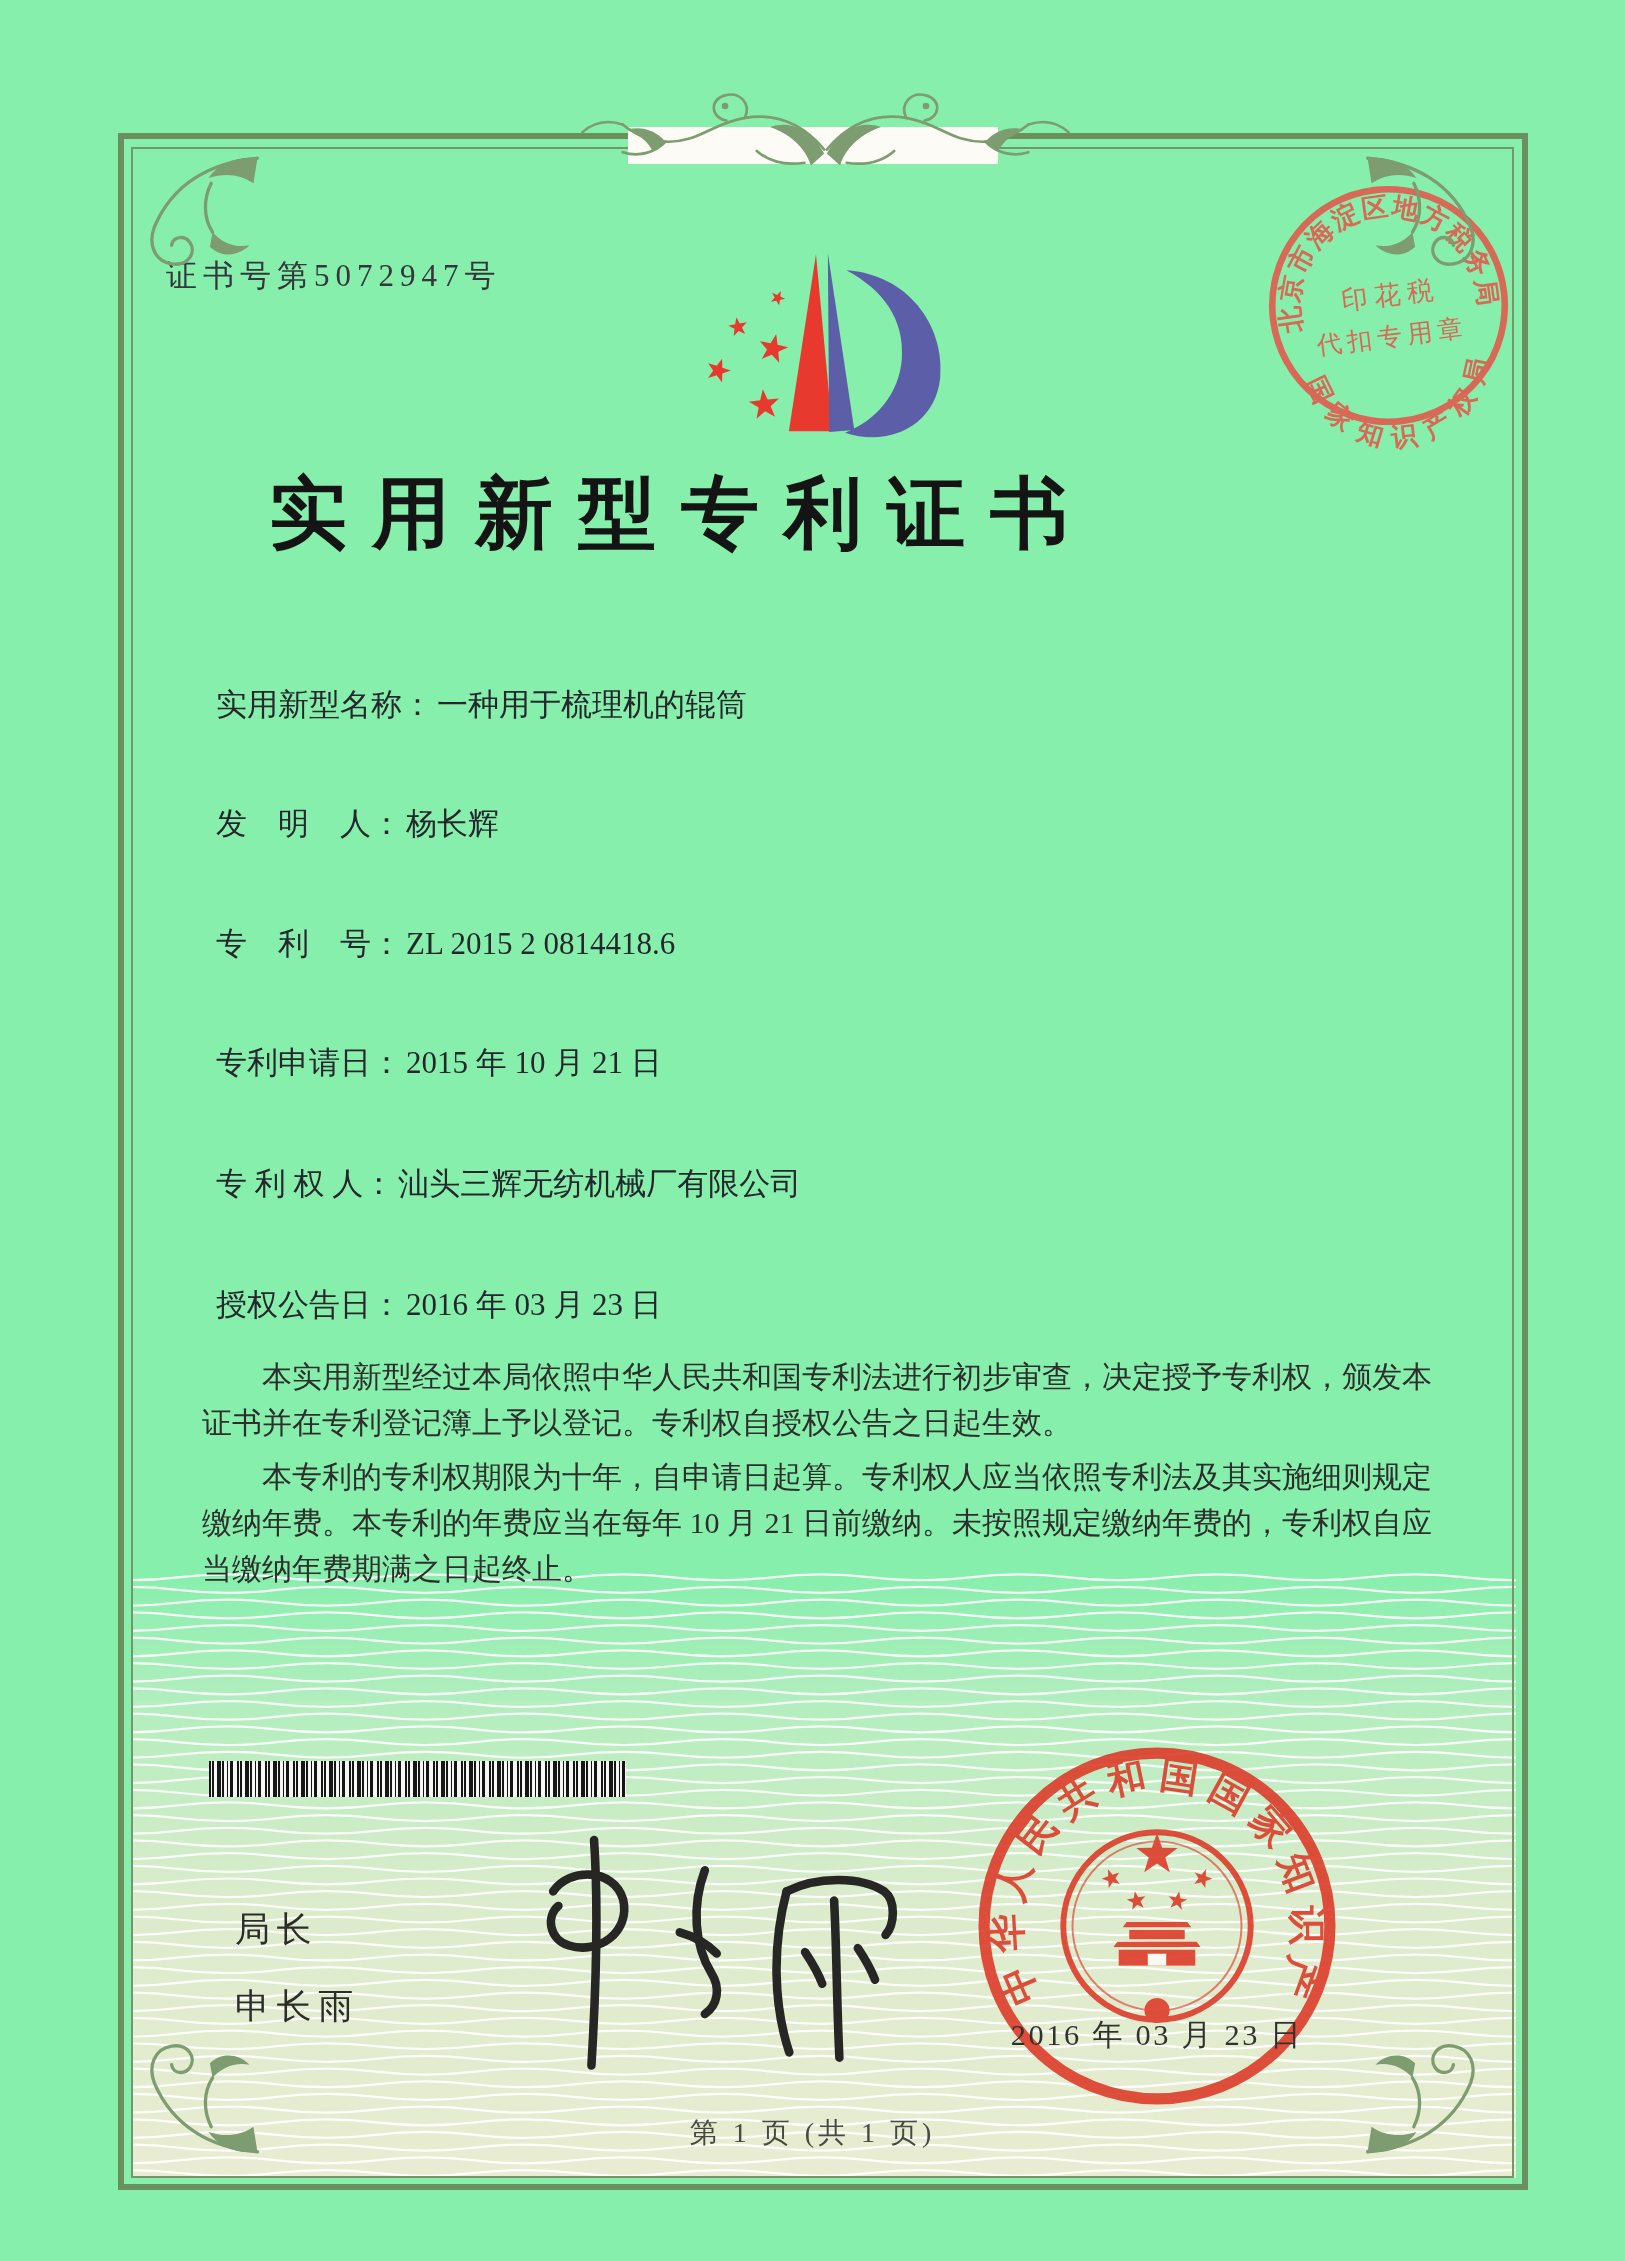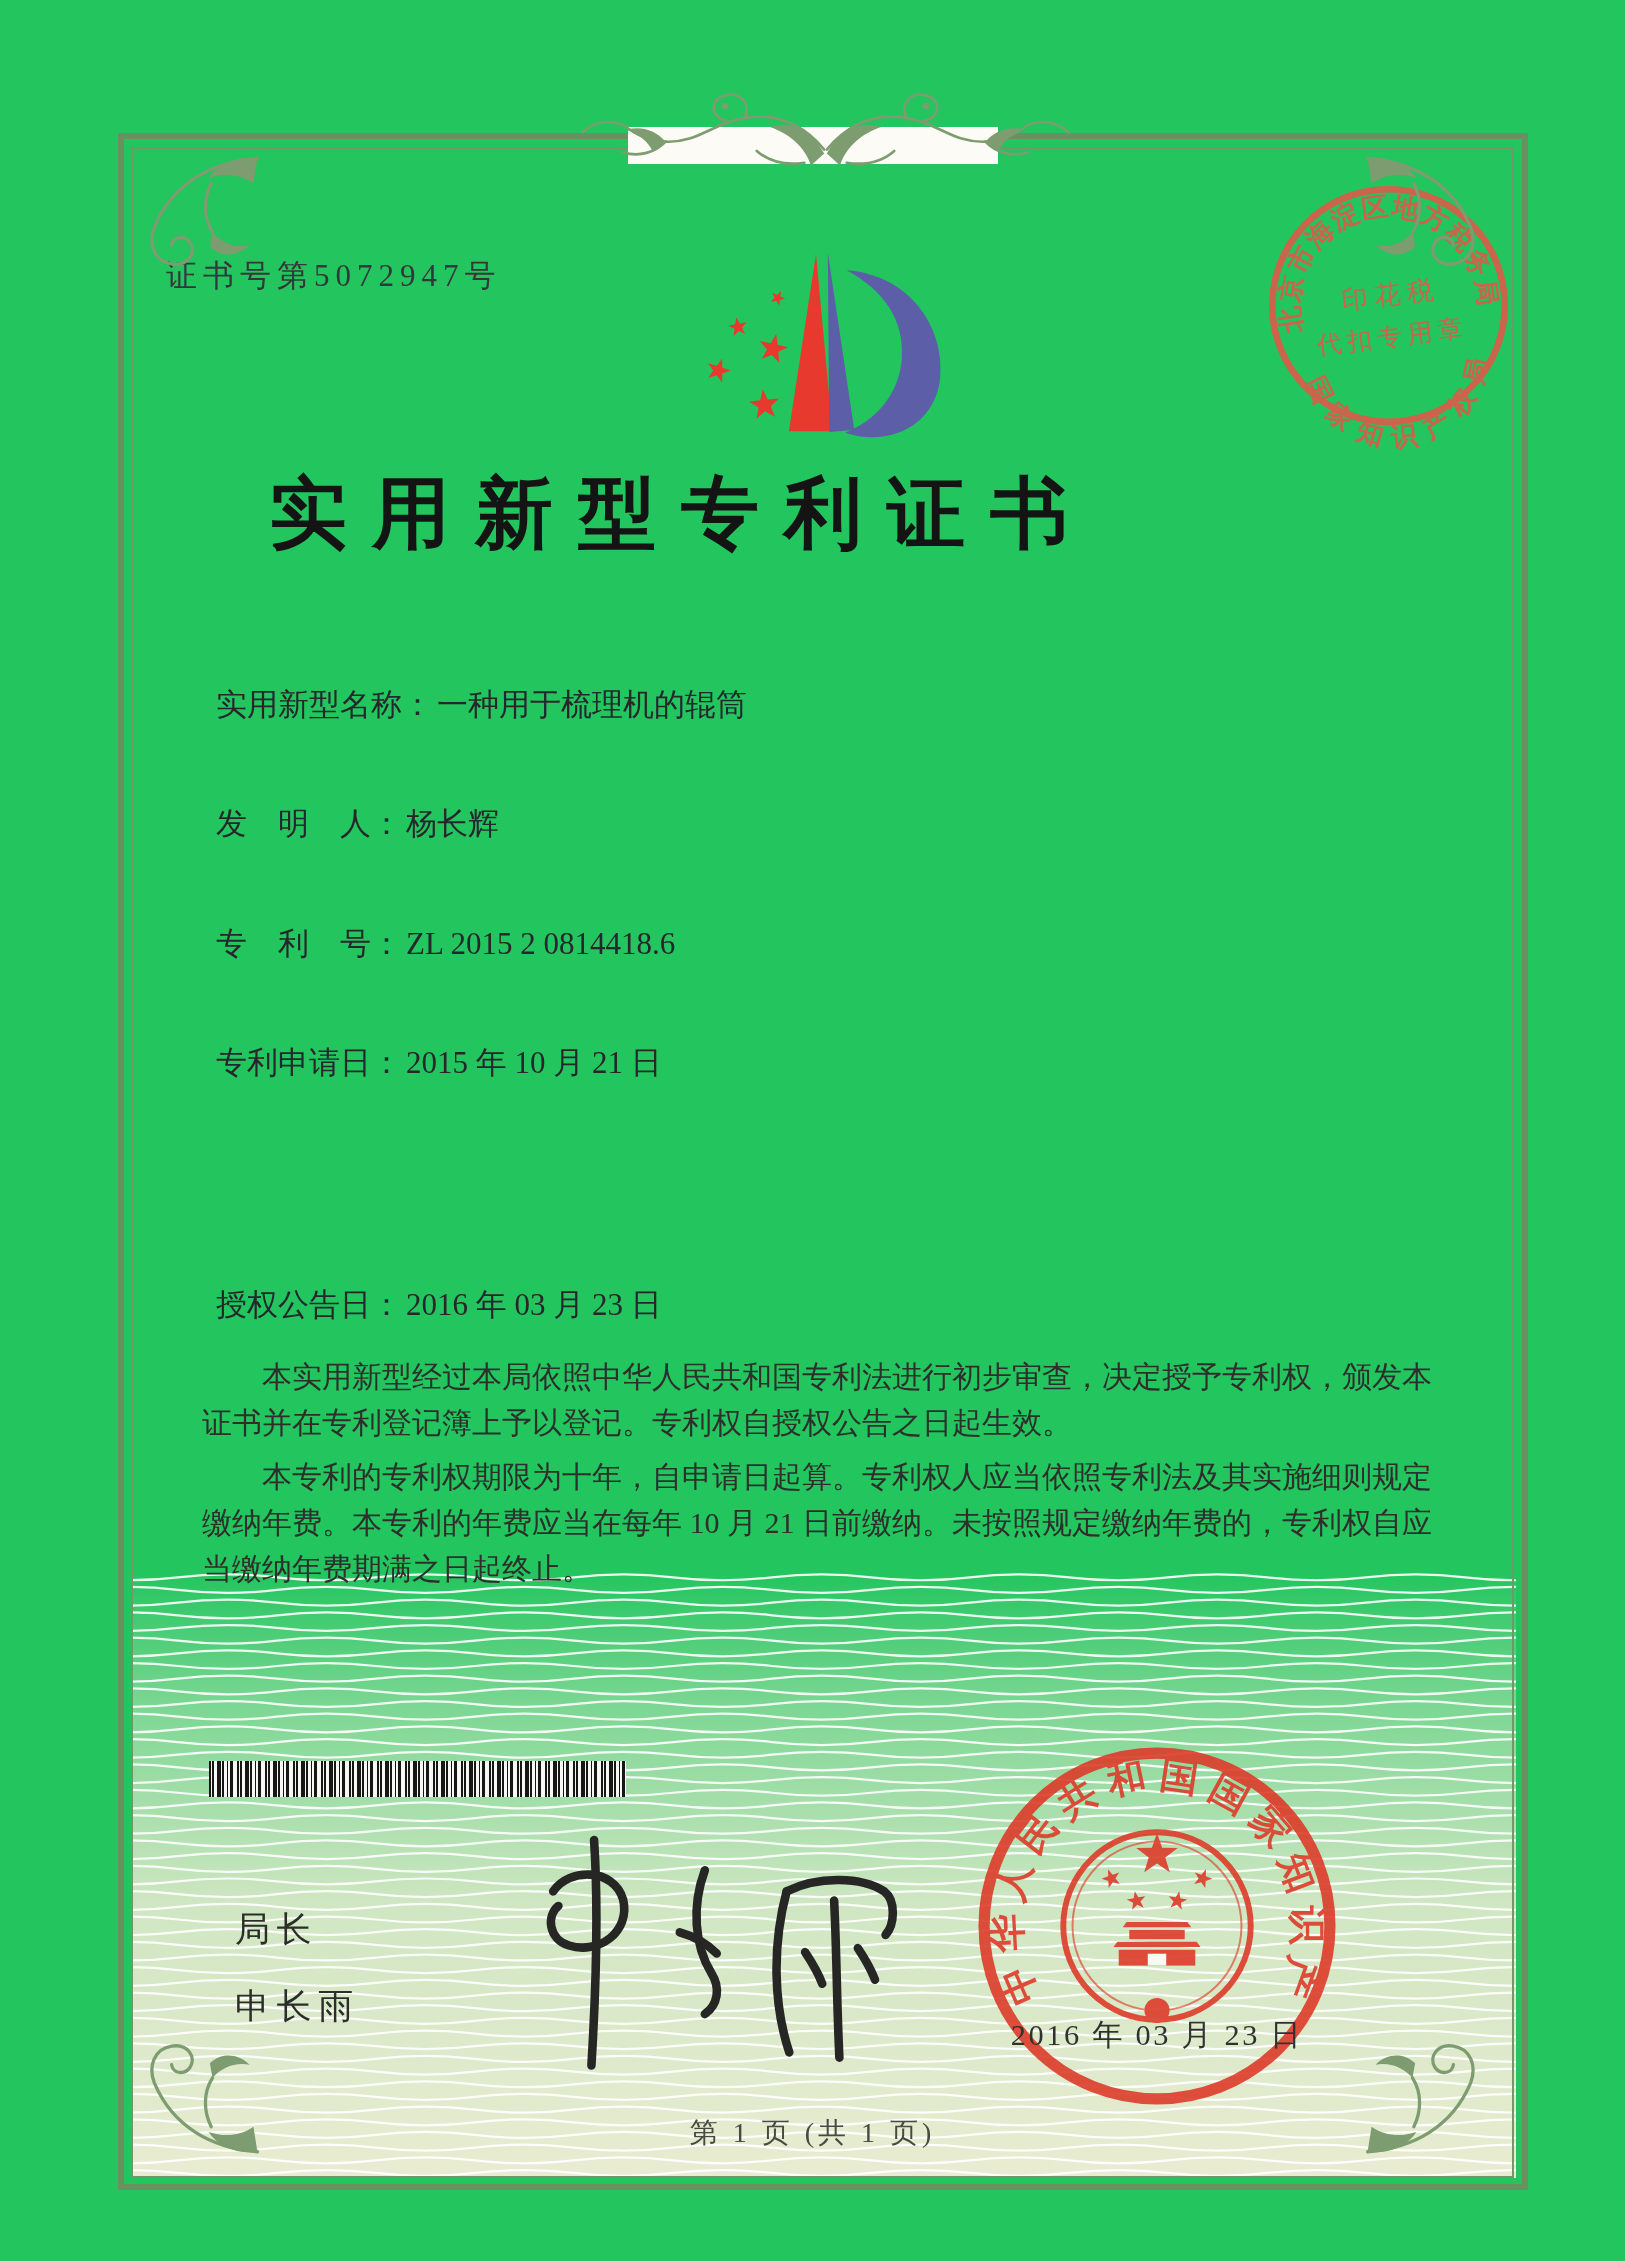--- a/index.html
+++ b/index.html
@@ -1,18 +1,18 @@
 <!DOCTYPE html>
 <html style="font-size:10.6px"><head>
 <meta charset="utf-8">
 <style>
   html,body{margin:0;padding:0;background:#e8e8e8;}
   #canvas{
     position:relative;width:1625px;height:2261px;margin:0 auto;
-    background:#22c55e;overflow:hidden;
+    background:#86efac;overflow:hidden;
     font-family:"Liberation Serif","DejaVu Serif",serif;
   }
   .abs{position:absolute;}
   
   #tint{
     left:131px;top:1572px;width:1385px;height:606px;z-index:0;
     background:linear-gradient(180deg,rgba(233,236,212,0) 0%,rgba(233,236,212,.45) 22%,rgba(232,235,208,.88) 55%,#e9ecd2 100%);
   }
   #waves{left:131px;top:1572px;z-index:0;pointer-events:none;}
   
@@ -206,20 +206,23 @@
   </div>
   <div class="abs field" style="top:803px">
     <span>发　明　人：</span><span class="fvalue">杨长辉</span>
   </div>
   <div class="abs field" style="top:923px">
     <span>专　利　号：</span><span class="fvalue">ZL 2015 2 0814418.6</span>
   </div>
   <div class="abs field" style="top:1042px">
     <span>专利申请日：</span><span class="fvalue">2015 年 10 月 21 日</span>
   </div>
+  <div class="abs field" style="top:1163px">
+    <span>专 利 权 人：</span><span class="fvalue">汕头三辉无纺机械厂有限公司</span>
+  </div>
   <div class="abs field" style="top:1284px">
     <span>授权公告日：</span><span class="fvalue">2016 年 03 月 23 日</span>
   </div>
 
   
   <div id="body-text" class="abs">
     <p>本实用新型经过本局依照中华人民共和国专利法进行初步审查，决定授予专利权，颁发本证书并在专利登记簿上予以登记。专利权自授权公告之日起生效。</p>
     <p>本专利的专利权期限为十年，自申请日起算。专利权人应当依照专利法及其实施细则规定缴纳年费。本专利的年费应当在每年 10 月 21 日前缴纳。未按照规定缴纳年费的，专利权自应当缴纳年费期满之日起终止。</p>
   </div>
 

